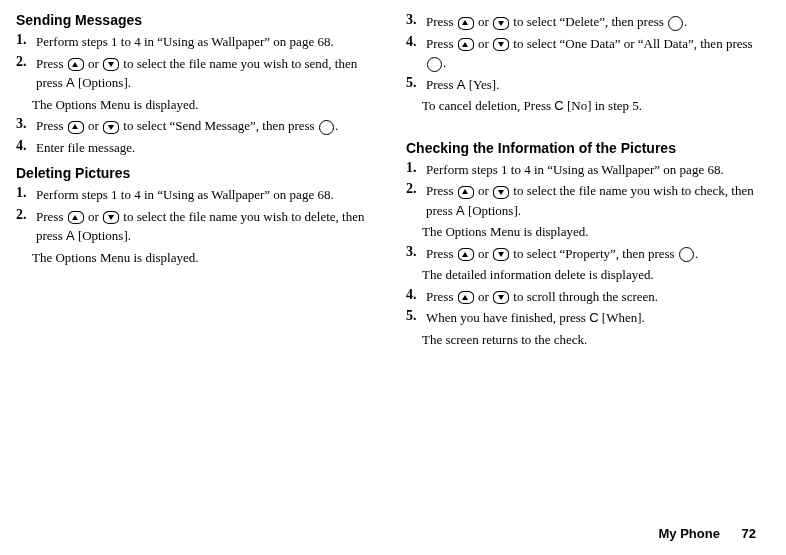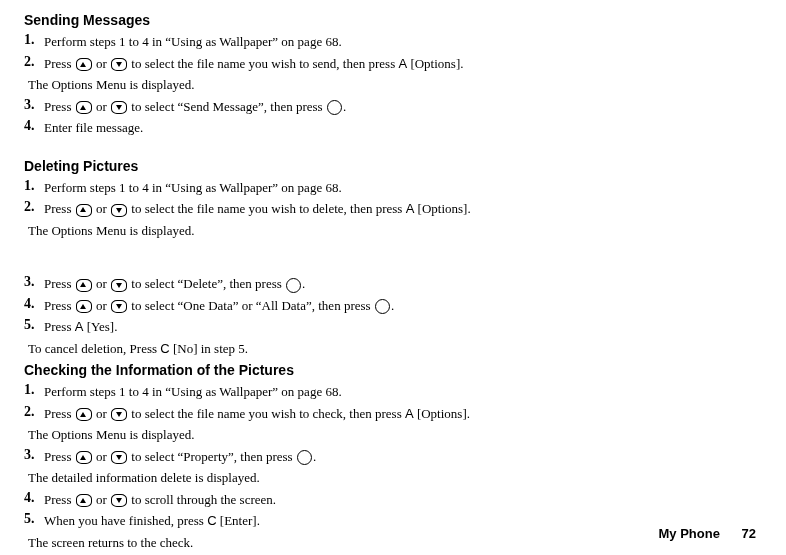--- a/index.html
+++ b/index.html
@@ -8,23 +8,22 @@
     font-family: "Times New Roman", Times, serif;
     font-size: 13px;
     color: #000;
     width: 786px;
     height: 555px;
     box-sizing: border-box;
     position: relative;
   }
   .page {
     display: flex;
-    padding: 10px 20px 0 24px;
+    padding: 10px 20px 0 16px;
     gap: 30px;
-    flex-direction: column;
   }
   .col {
     flex: 1;
     min-width: 0;
   }
   .heading {
     font-family: Arial, Helvetica, sans-serif;
     font-weight: bold;
     font-size: 14px;
     margin: 2px 0 4px 0;
@@ -44,21 +43,21 @@
     font-weight: bold;
     font-size: 14px;
     min-width: 20px;
     flex-shrink: 0;
   }
   .body {
     flex: 1;
     line-height: 1.5;
   }
   .sub {
-    margin-left: 4px;
+    margin-left: 16px;
     margin-top: 2px;
     margin-bottom: 2px;
     line-height: 1.5;
   }
   .note-head {
     font-style: italic;
     font-weight: bold;
     margin-top: 6px;
   }
   .note-body {
@@ -154,21 +153,21 @@
           <span>Press </span><span class="key up"></span><span> or </span><span class="key down"></span><span> to select “Send Message”, then press </span><span class="circle"></span><span>.</span>
         </span>
       </li>
       <li>
         <span class="num">4.</span>
         <span class="body">Enter file message.</span>
       </li>
     </ol>
 
 
-    <div class="heading" style="margin-top:20px">Deleting Pictures</div>
+    <div class="heading" style="margin-top:8px">Deleting Pictures</div>
 
     <ol class="steps">
       <li>
         <span class="num">1.</span>
         <span class="body">Perform steps 1 to 4 in “Using as Wallpaper” on page 68.</span>
       </li>
       <li>
         <span class="num">2.</span>
         <span class="body">
           <span>Press </span><span class="key up"></span><span> or </span><span class="key down"></span><span> to select the file name you wish to delete, then press </span><span class="letter">A</span><span> [Options].</span>
@@ -197,21 +196,21 @@
         <span class="num">5.</span>
         <span class="body">
           <span>Press </span><span class="letter">A</span><span> [Yes].</span>
         </span>
       </li>
     </ol>
     <div class="sub">
       <span>To cancel deletion, Press </span><span class="letter">C</span><span> [No] in step 5.</span>
     </div>
 
-    <div class="heading" style="margin-top:4px">Checking the Information of the Pictures</div>
+    <div class="heading" style="margin-top:24px">Checking the Information of the Pictures</div>
 
     <ol class="steps">
       <li>
         <span class="num">1.</span>
         <span class="body">Perform steps 1 to 4 in “Using as Wallpaper” on page 68.</span>
       </li>
       <li>
         <span class="num">2.</span>
         <span class="body">
           <span>Press </span><span class="key up"></span><span> or </span><span class="key down"></span><span> to select the file name you wish to check, then press </span><span class="letter">A</span><span> [Options].</span>
@@ -233,21 +232,21 @@
     <ol class="steps">
       <li>
         <span class="num">4.</span>
         <span class="body">
           <span>Press </span><span class="key up"></span><span> or </span><span class="key down"></span><span> to scroll through the screen.</span>
         </span>
       </li>
       <li>
         <span class="num">5.</span>
         <span class="body">
-          <span>When you have finished, press </span><span class="letter">C</span><span> [Enter].</span>
+          <span>When you have finished, press </span><span class="letter">C</span><span> [When].</span>
         </span>
       </li>
     </ol>
     <div class="sub">The screen returns to the check.</div>
   </div>
 </div>
 
 <div class="footer">
   <span>My Phone</span>
   <span class="pn">72</span>

